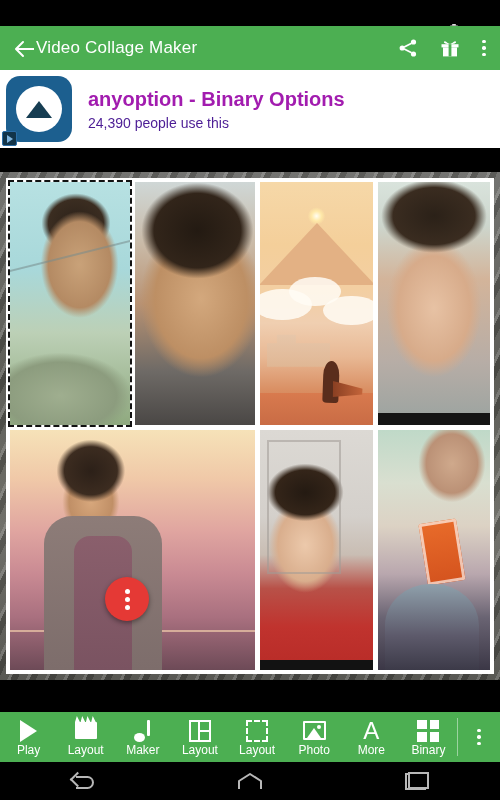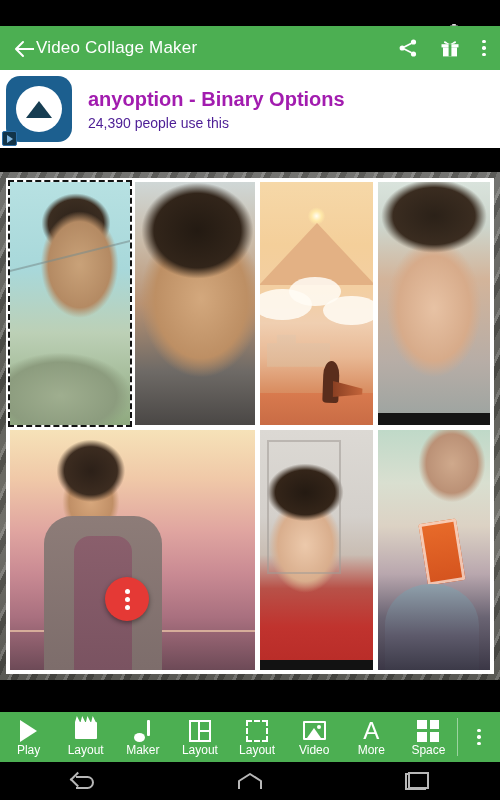--- a/index.html
+++ b/index.html
@@ -494,41 +494,41 @@
       <span class="t-ico">
           <i class="ico-frame"></i>
         </span>
       <span class="t-label">Layout</span>
     </div>
 
     <div class="tool">
       <span class="t-ico">
           <i class="ico-photo"></i>
         </span>
-      <span class="t-label">Video</span>
+      <span class="t-label">Photo</span>
     </div>
 
 
     <div class="tool">
       <span class="t-ico">
         <span class="ico-text">A</span>
       </span>
       <span class="t-label">More</span>
     </div>
 
     <div class="tool">
       <span class="t-ico">
         <span class="ico-space">
             <i></i>
             <i></i>
             <i></i>
             <i></i>
           </span>
       </span>
-      <span class="t-label">Space</span>
+      <span class="t-label">Binary</span>
     </div>
 
     <div class="divider"></div>
 
     <div class="overflow">
       <span class="dots-v">
           <i></i>
           <i></i>
           <i></i>
         </span>

